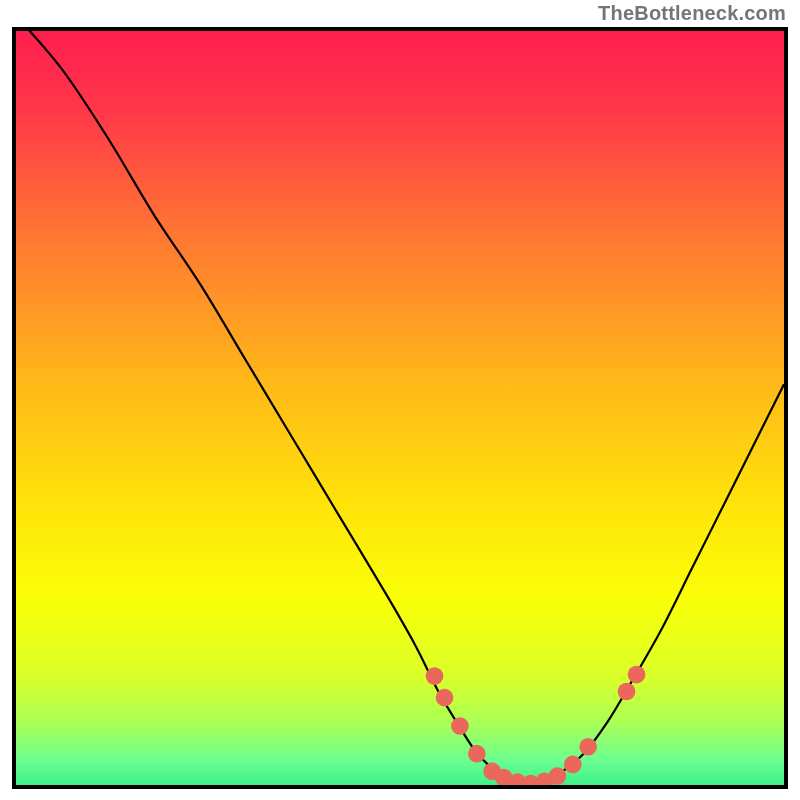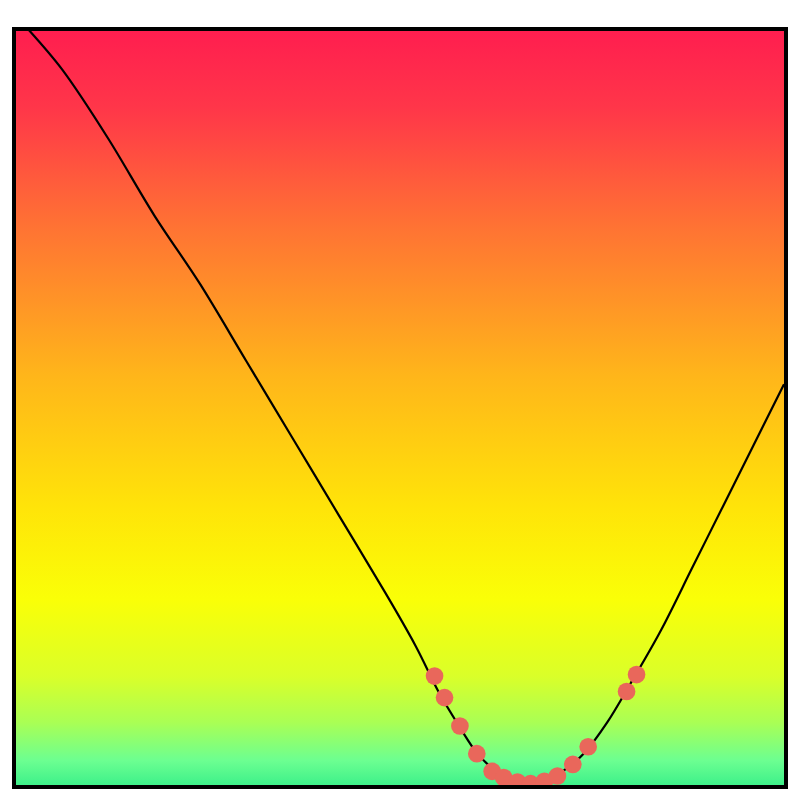--- a/index.html
+++ b/index.html
@@ -53,20 +53,21 @@
   }
   .marker {
     fill: #e9675b;
     stroke: none;
   }
 </style>
 </head>
 <body>
 
 <div class="wrap">
+  <div class="attribution">TheBottleneck.com</div>
 
   <div class="plot-frame">
     <div class="plot-inner">
       <svg class="gradient-bg" viewBox="0 0 100 100" preserveAspectRatio="none">
         <defs>
           <linearGradient id="bg-grad" x1="0" y1="0" x2="0" y2="1">
               <stop offset="0%" stop-color="#ff1e4f"></stop>
               <stop offset="10%" stop-color="#ff3649"></stop>
               <stop offset="25%" stop-color="#ff7134"></stop>
               <stop offset="45%" stop-color="#ffb61a"></stop>

